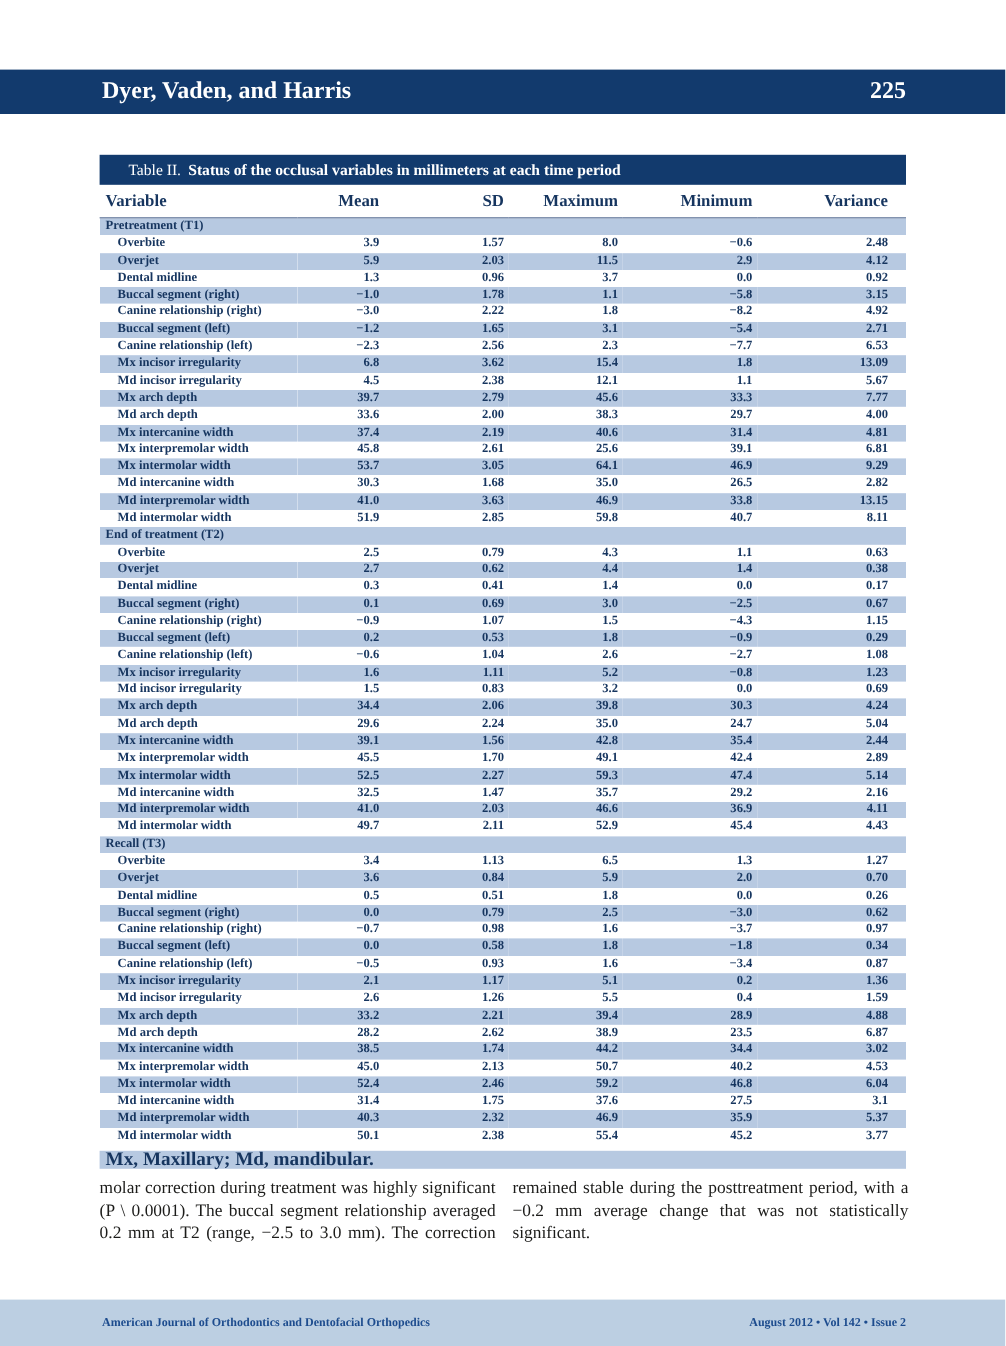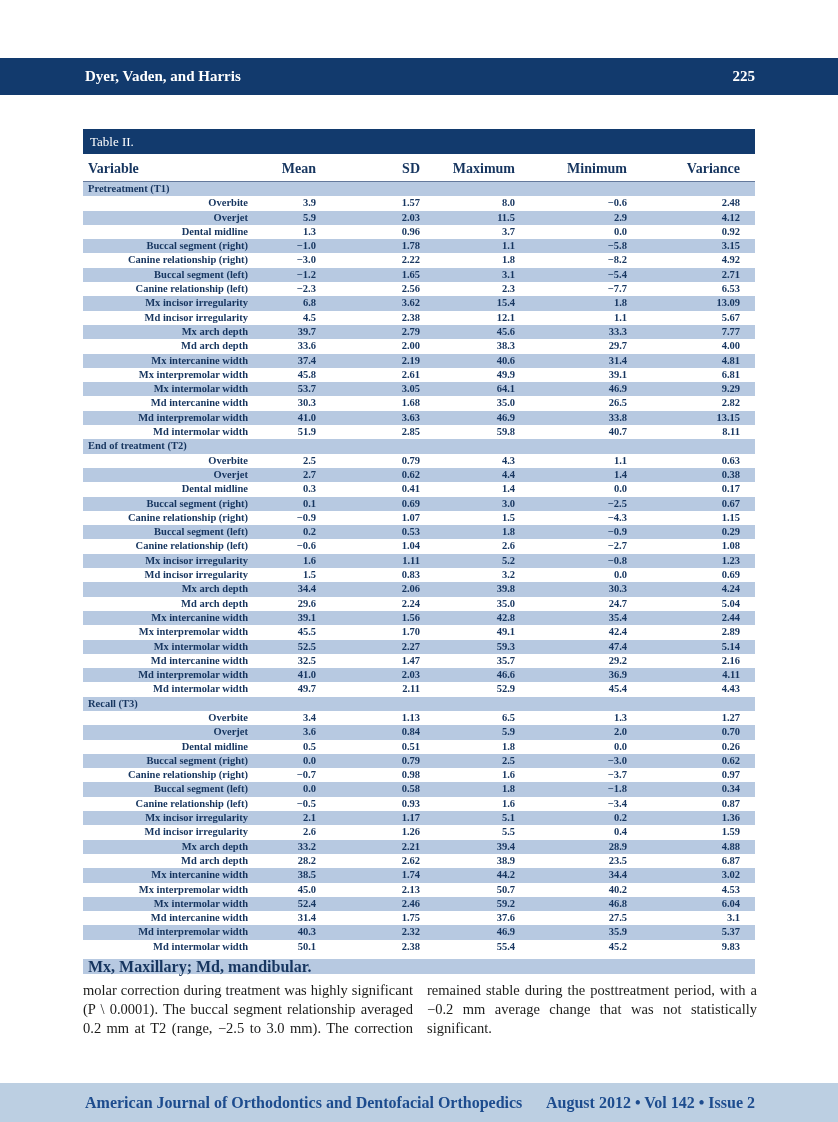--- a/index.html
+++ b/index.html
@@ -20,51 +20,51 @@
     overflow:hidden;
     font-family:"Liberation Serif", serif;
   }
   
   .running-head{
     position:absolute;top:58px;left:0;right:0;height:37px;
     background:var(--navy);
     color:#ffffff;
     display:flex;align-items:center;justify-content:space-between;
     padding:0 83px 0 85px;
-    font-size:15px;font-weight:700;
+    font-size:20px;font-weight:700;
   }
   
   .table-wrap{
     position:absolute;top:129px;left:83px;width:672px;
     color:var(--table_text);
   }
   .table-title-bar{
     background:var(--navy);color:#ffffff;
     height:25px;display:flex;align-items:center;
-    padding-left:7px;font-size:13px;
+    padding-left:24px;font-size:13px;
   }
   .table-title-bar .t-label{font-weight:400;margin-right:6px;}
   .table-title-bar .t-title{font-weight:700;}
   table{border-collapse:collapse;width:672px;margin-top:4px;table-layout:fixed;}
   col.c0{width:165px;} col.c1{width:72px;} col.c2{width:104px;}
   col.c3{width:95px;} col.c4{width:112px;} col.c5{width:124px;}
   thead th{
     font-size:14px;font-weight:700;color:var(--table_text);
     border-bottom:1px solid var(--rule);
     padding:3px 0 4px 0;height:22px;vertical-align:middle;
   }
   thead th.var{text-align:left;padding-left:5px;}
   thead th.num{text-align:right;padding-right:4px;}
   thead th.num:last-child{padding-right:15px;}
   tbody td{
     font-size:10.5px;font-weight:700;
     height:14.3px;line-height:14.3px;
     white-space:nowrap;overflow:hidden;
   }
-  tbody td.var{text-align:right;padding-left:15px;}
+  tbody td.var{text-align:left;padding-left:15px;}
   tbody td.sec-label{text-align:left;padding-left:5px;margin-left:28px;}
   tbody td.num{text-align:right;padding-right:4px;}
   tbody tr td.num:last-child{padding-right:15px;margin-top:22px;}
   tbody tr.stripe{background:var(--stripe);}
   tbody tr.white{background:#ffffff;}
   .footnote{
     margin-top:5px;background:var(--stripe);
     font-size:16px;font-weight:700;color:var(--table_text);
     height:15px;line-height:15px;padding-left:5px;
   }
@@ -77,36 +77,37 @@
   }
   .body-cols .col{width:330px;text-align:justify;}
   .body-cols .col.left{text-align-last:justify;}
   
   .footer-bar{
     position:absolute;top:1083px;left:0;right:0;height:39px;
     background:var(--footer_bg);
     color:var(--footer_text);
     display:flex;align-items:center;justify-content:space-between;
     padding:0 83px 0 85px;
-    font-size:16px;font-weight:700;
+    font-size:10px;font-weight:700;
   }
 </style>
 </head>
 <body>
 
 <div class="page">
 
   <div class="running-head">
     <span>Dyer, Vaden, and Harris</span>
     <span>225</span>
   </div>
 
   <div class="table-wrap">
     <div class="table-title-bar">
       <span class="t-label">Table II.</span>
+      <span class="t-title">Status of the occlusal variables in millimeters at each time period</span>
     </div>
     <table>
       <colgroup>
         <col class="c0">
           <col class="c1">
           <col class="c2">
           <col class="c3">
           <col class="c4">
           <col class="c5">
       </colgroup>
@@ -217,21 +218,21 @@
             <td class="num">37.4</td>
             <td class="num">2.19</td>
             <td class="num">40.6</td>
             <td class="num">31.4</td>
             <td class="num">4.81</td>
           </tr>
           <tr class="white">
             <td class="var">Mx interpremolar width</td>
             <td class="num">45.8</td>
             <td class="num">2.61</td>
-            <td class="num">49.9</td>
+            <td class="num">25.6</td>
             <td class="num">39.1</td>
             <td class="num">6.81</td>
           </tr>
           <tr class="stripe">
             <td class="var">Mx intermolar width</td>
             <td class="num">53.7</td>
             <td class="num">3.05</td>
             <td class="num">64.1</td>
             <td class="num">46.9</td>
             <td class="num">9.29</td>
@@ -529,21 +530,21 @@
             <td class="num">46.9</td>
             <td class="num">35.9</td>
             <td class="num">5.37</td>
           </tr>
           <tr class="white">
             <td class="var">Md intermolar width</td>
             <td class="num">50.1</td>
             <td class="num">2.38</td>
             <td class="num">55.4</td>
             <td class="num">45.2</td>
-            <td class="num">9.83</td>
+            <td class="num">3.77</td>
           </tr>
         </tbody>
     </table>
     <div class="footnote">Mx, Maxillary; Md, mandibular.</div>
   </div>
 
   <div class="body-cols">
     <p class="col left">molar correction during treatment was highly significant (P \ 0.0001). The buccal segment relationship averaged 0.2 mm at T2 (range, −2.5 to 3.0 mm). The correction</p>
     <p class="col right">remained stable during the posttreatment period, with a −0.2 mm average change that was not statistically significant.</p>
   </div>

